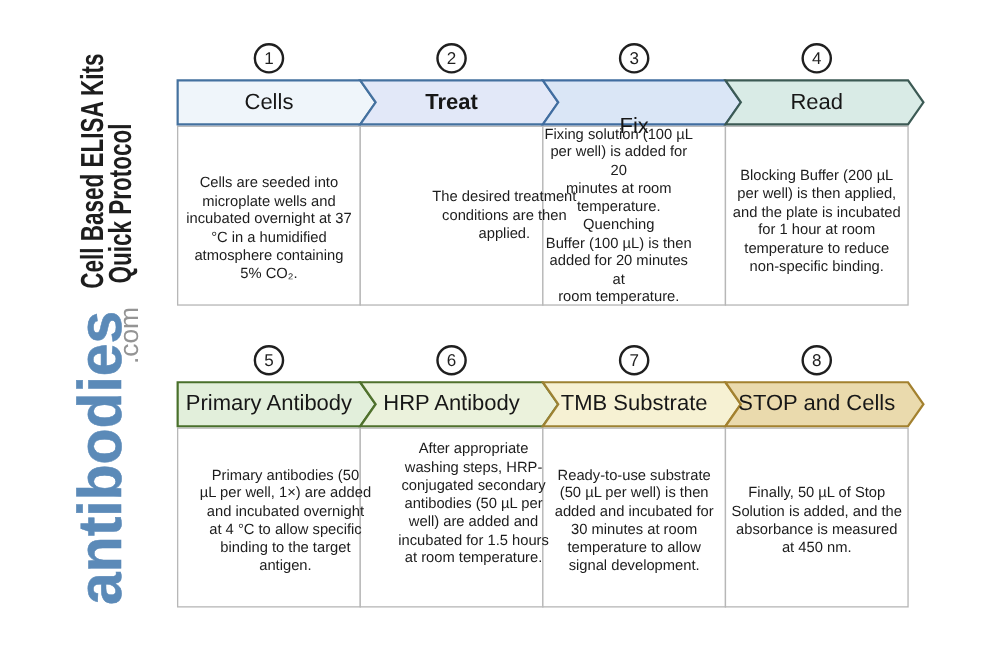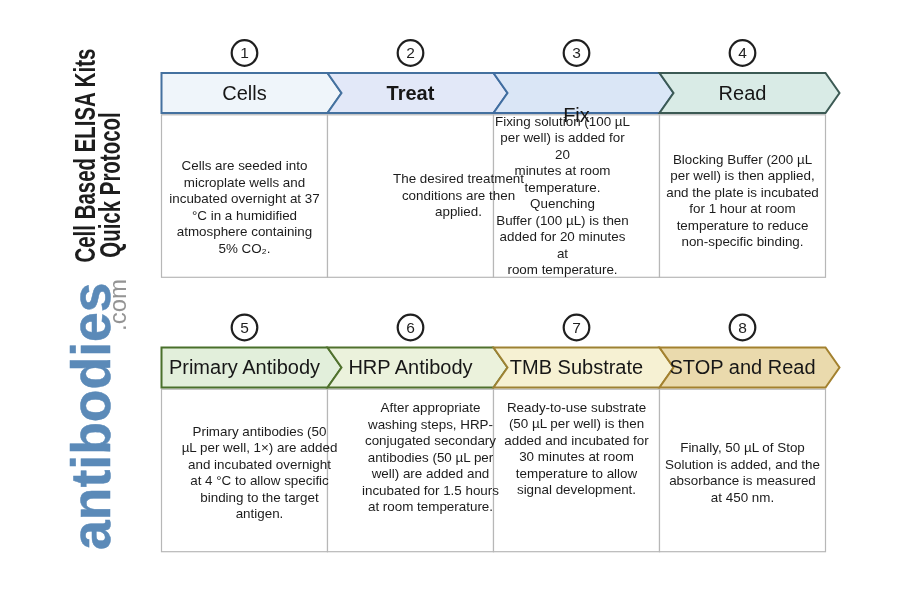--- a/index.html
+++ b/index.html
@@ -64,42 +64,42 @@
   </g>
 </svg>
 
 <div class="lbl" style="left:161.5px;top:73px;width:166px;height:40px;">Cells</div>
 <div class="lbl" style="left:327.5px;top:73px;width:166px;height:40px;font-weight:bold;">Treat</div>
 <div class="lbl" style="left:493.5px;top:73px;width:166px;height:56px;margin-top:14px;">Fix</div>
 <div class="lbl" style="left:659.5px;top:73px;width:166px;height:40px;">Read</div>
 <div class="lbl" style="left:161.5px;top:347.5px;width:166px;height:40px;">Primary Antibody</div>
 <div class="lbl" style="left:327.5px;top:347.5px;width:166px;height:40px;">HRP Antibody</div>
 <div class="lbl" style="left:493.5px;top:347.5px;width:166px;height:40px;">TMB Substrate</div>
-<div class="lbl" style="left:659.5px;top:347.5px;width:166px;height:40px;">STOP and Read</div>
+<div class="lbl" style="left:659.5px;top:347.5px;width:166px;height:40px;">STOP and Cells</div>
 
 <div class="boxtext" style="left:163px;top:115px;width:163px;height:185px;">
   <div>Cells are seeded into<br>microplate wells and<br>incubated overnight at 37<br>°C in a humidified<br>atmosphere containing<br>5% CO₂.</div>
 </div>
 <div class="boxtext" style="left:329px;top:115px;width:163px;height:162px;padding-left:48px;">
   <div>The desired treatment<br>conditions are then<br>applied.</div>
 </div>
 <div class="boxtext" style="left:495px;top:115px;width:135px;height:162px;">
   <div>Fixing solution (100 µL<br>per well) is added for 20<br>minutes at room<br>temperature. Quenching<br>Buffer (100 µL) is then<br>added for 20 minutes at<br>room temperature.</div>
 </div>
 <div class="boxtext" style="left:661px;top:115px;width:163px;height:162px;">
   <div style="position:relative;top:-17px;margin-top:44px;">Blocking Buffer (200 µL<br>per well) is then applied,<br>and the plate is incubated<br>for 1 hour at room<br>temperature to reduce<br>non-specific binding.</div>
 </div>
 
 <div class="boxtext" style="left:163px;top:392px;width:163px;height:162px;padding-left:15px;">
   <div>Primary antibodies (50<br>µL per well, 1×) are added<br>and incubated overnight<br>at 4 °C to allow specific<br>binding to the target<br>antigen.</div>
 </div>
 <div class="boxtext" style="left:329px;top:375px;width:163px;height:162px;margin-left:20px;">
   <div style="position:relative;top:2px;">After appropriate<br>washing steps, HRP-<br>conjugated secondary<br>antibodies (50 µL per<br>well) are added and<br>incubated for 1.5 hours<br>at room temperature.</div>
 </div>
-<div class="boxtext" style="left:495px;top:368px;width:163px;height:162px;">
+<div class="boxtext" style="left:495px;top:392px;width:163px;height:162px;">
   <div>Ready-to-use substrate<br>(50 µL per well) is then<br>added and incubated for<br>30 minutes at room<br>temperature to allow<br>signal development.</div>
 </div>
 <div class="boxtext" style="left:661px;top:392px;width:163px;height:162px;align-items:center;">
   <div>Finally, 50 µL of Stop<br>Solution is added, and the<br>absorbance is measured<br>at 450 nm.</div>
 </div>
 
 <div id="title" class="rot" style="left:-11.7px;top:159.5px;width:220px;height:50px;
      transform:rotate(-90deg) scaleX(0.705);font-weight:bold;font-size:29px;line-height:25px;
      color:#1d1d1d;text-align:center;white-space:nowrap;">
   Cell Based ELISA Kits<br>Quick Protocol

